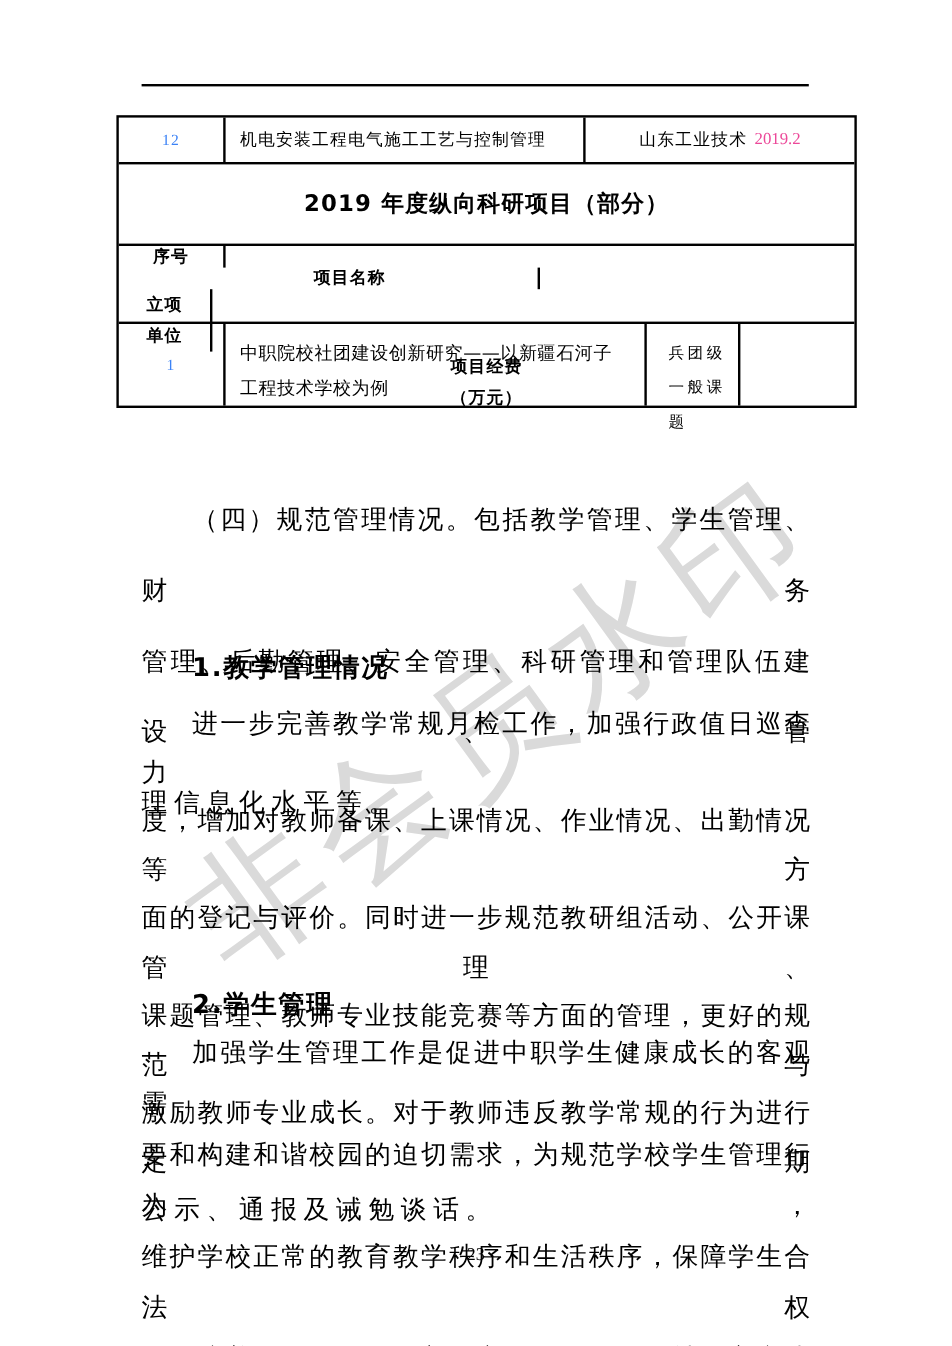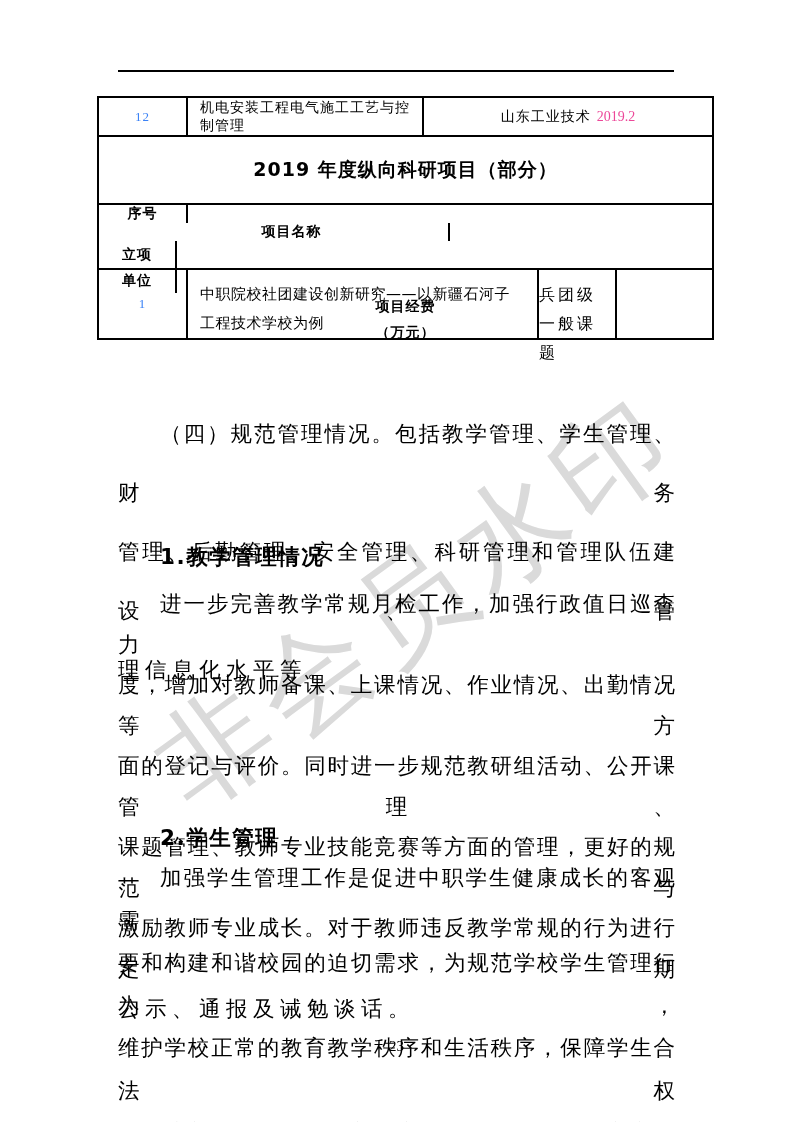--- a/index.html
+++ b/index.html
@@ -19,31 +19,31 @@
   
   .tbl{position:absolute;left:97px;top:96px;width:617px;border:2px solid #000;z-index:1;background:transparent;box-sizing:border-box;}
   .row{display:flex;box-sizing:border-box;}
   .rA{height:39px;border-bottom:2px solid #000;}
   .rB{height:68px;border-bottom:2px solid #000;}
   .rC{height:65px;border-bottom:2px solid #000;flex-direction:column;}
   .rD{height:68px;}
   .cell{box-sizing:border-box;border-right:2px solid #000;display:flex;align-items:center;justify-content:center;font-size:14px;letter-spacing:1px;}
   .cell.last{border-right:none;flex:1;}
   .cw1{width:89px;}   
-  .cw2a{width:236px;} 
+  .cw2a{width:300px;text-align:right;} 
   .cw2{width:351px;padding-left:36px;}  
   .cw3{width:78px;}   
   .leftcell{justify-content:flex-start;padding-left:12px;}
   .num{color:#3b82f6;font-family:"Liberation Serif",serif;font-size:13px;letter-spacing:1px;}
   .issue{color:#ec4899;font-family:"Liberation Serif",serif;font-size:14px;margin-left:6px;letter-spacing:0;}
   .titlecell{font-weight:bold;font-size:19px;letter-spacing:1px;}
   .hcell{font-weight:bold;}
   .twolines{flex-direction:column;justify-content:center;line-height:26px;}
   .pname{display:block;padding:10px 16px 0 12px;font-size:15px;line-height:29px;letter-spacing:.5px;justify-content:flex-start;}
-  .unitcell{display:block;padding:10px 2px 0 0;font-size:16px;line-height:29px;letter-spacing:3px;}
+  .unitcell{display:block;padding:10px 2px 0 18px;font-size:13px;line-height:29px;letter-spacing:3px;}
   
   .bodywrap{position:absolute;left:118px;top:0;width:558px;z-index:1;}
   .blk{position:absolute;left:0;width:558px;}
   .ln{font-size:21.5px;letter-spacing:1px;white-space:normal;}
   .jst{text-align:justify;text-align-last:justify;}
   .endln{letter-spacing:5.5px;}
   .ind{text-indent:42px;}
   .hd{font-weight:bold;font-size:21.5px;padding-left:42px;letter-spacing:1.5px;}
   .p1{top:404px;} .p1 .ln{line-height:59px;}
   .h1{top:534px;line-height:46px;}

